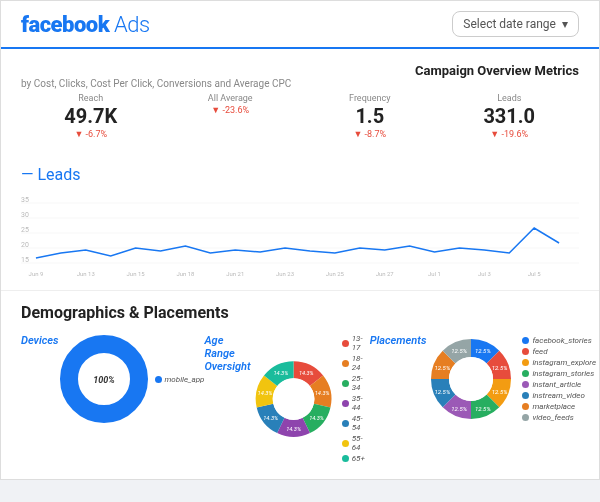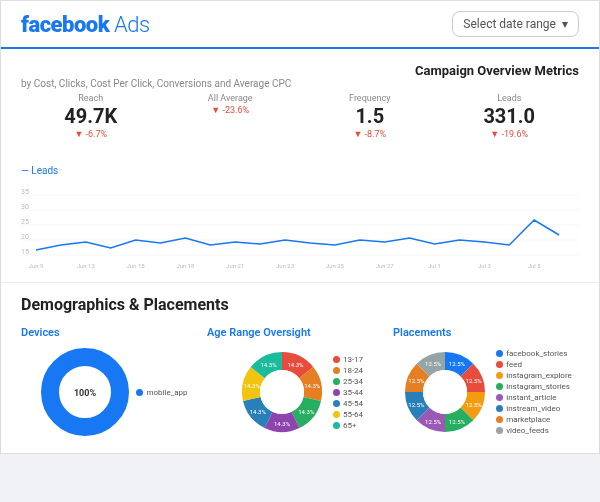--- a/index.html
+++ b/index.html
@@ -83,21 +83,21 @@
       margin-top: 2px;
     }
     .metric-change.up { color: #2ecc40; }
     .metric-change.down { color: #e74c3c; }
     
     .chart-section {
       padding: 8px 20px 12px;
       background: #fff;
     }
     .chart-label {
-      font-size: 10px;
+      font-size: 16px;
       color: #1877f2;
       margin-bottom: 4px;
     }
     .chart-container {
       position: relative;
       height: 90px;
     }
     
     .demographics-section {
       padding: 12px 20px 16px;
@@ -111,22 +111,23 @@
       margin-bottom: 12px;
     }
     .charts-row {
       display: flex;
       justify-content: space-between;
       align-items: flex-start;
     }
     .chart-block {
       flex: 1;
       display: flex;
-      flex-direction: column;
-      align-items: center;
+      flex-direction: row;
+      align-items: center;
+      font-style: italic;
     }
     .chart-block-title {
       font-size: 11px;
       font-weight: 600;
       color: #1877f2;
       margin-bottom: 8px;
       align-self: flex-start;
     }
     .donut-wrapper {
       display: flex;

